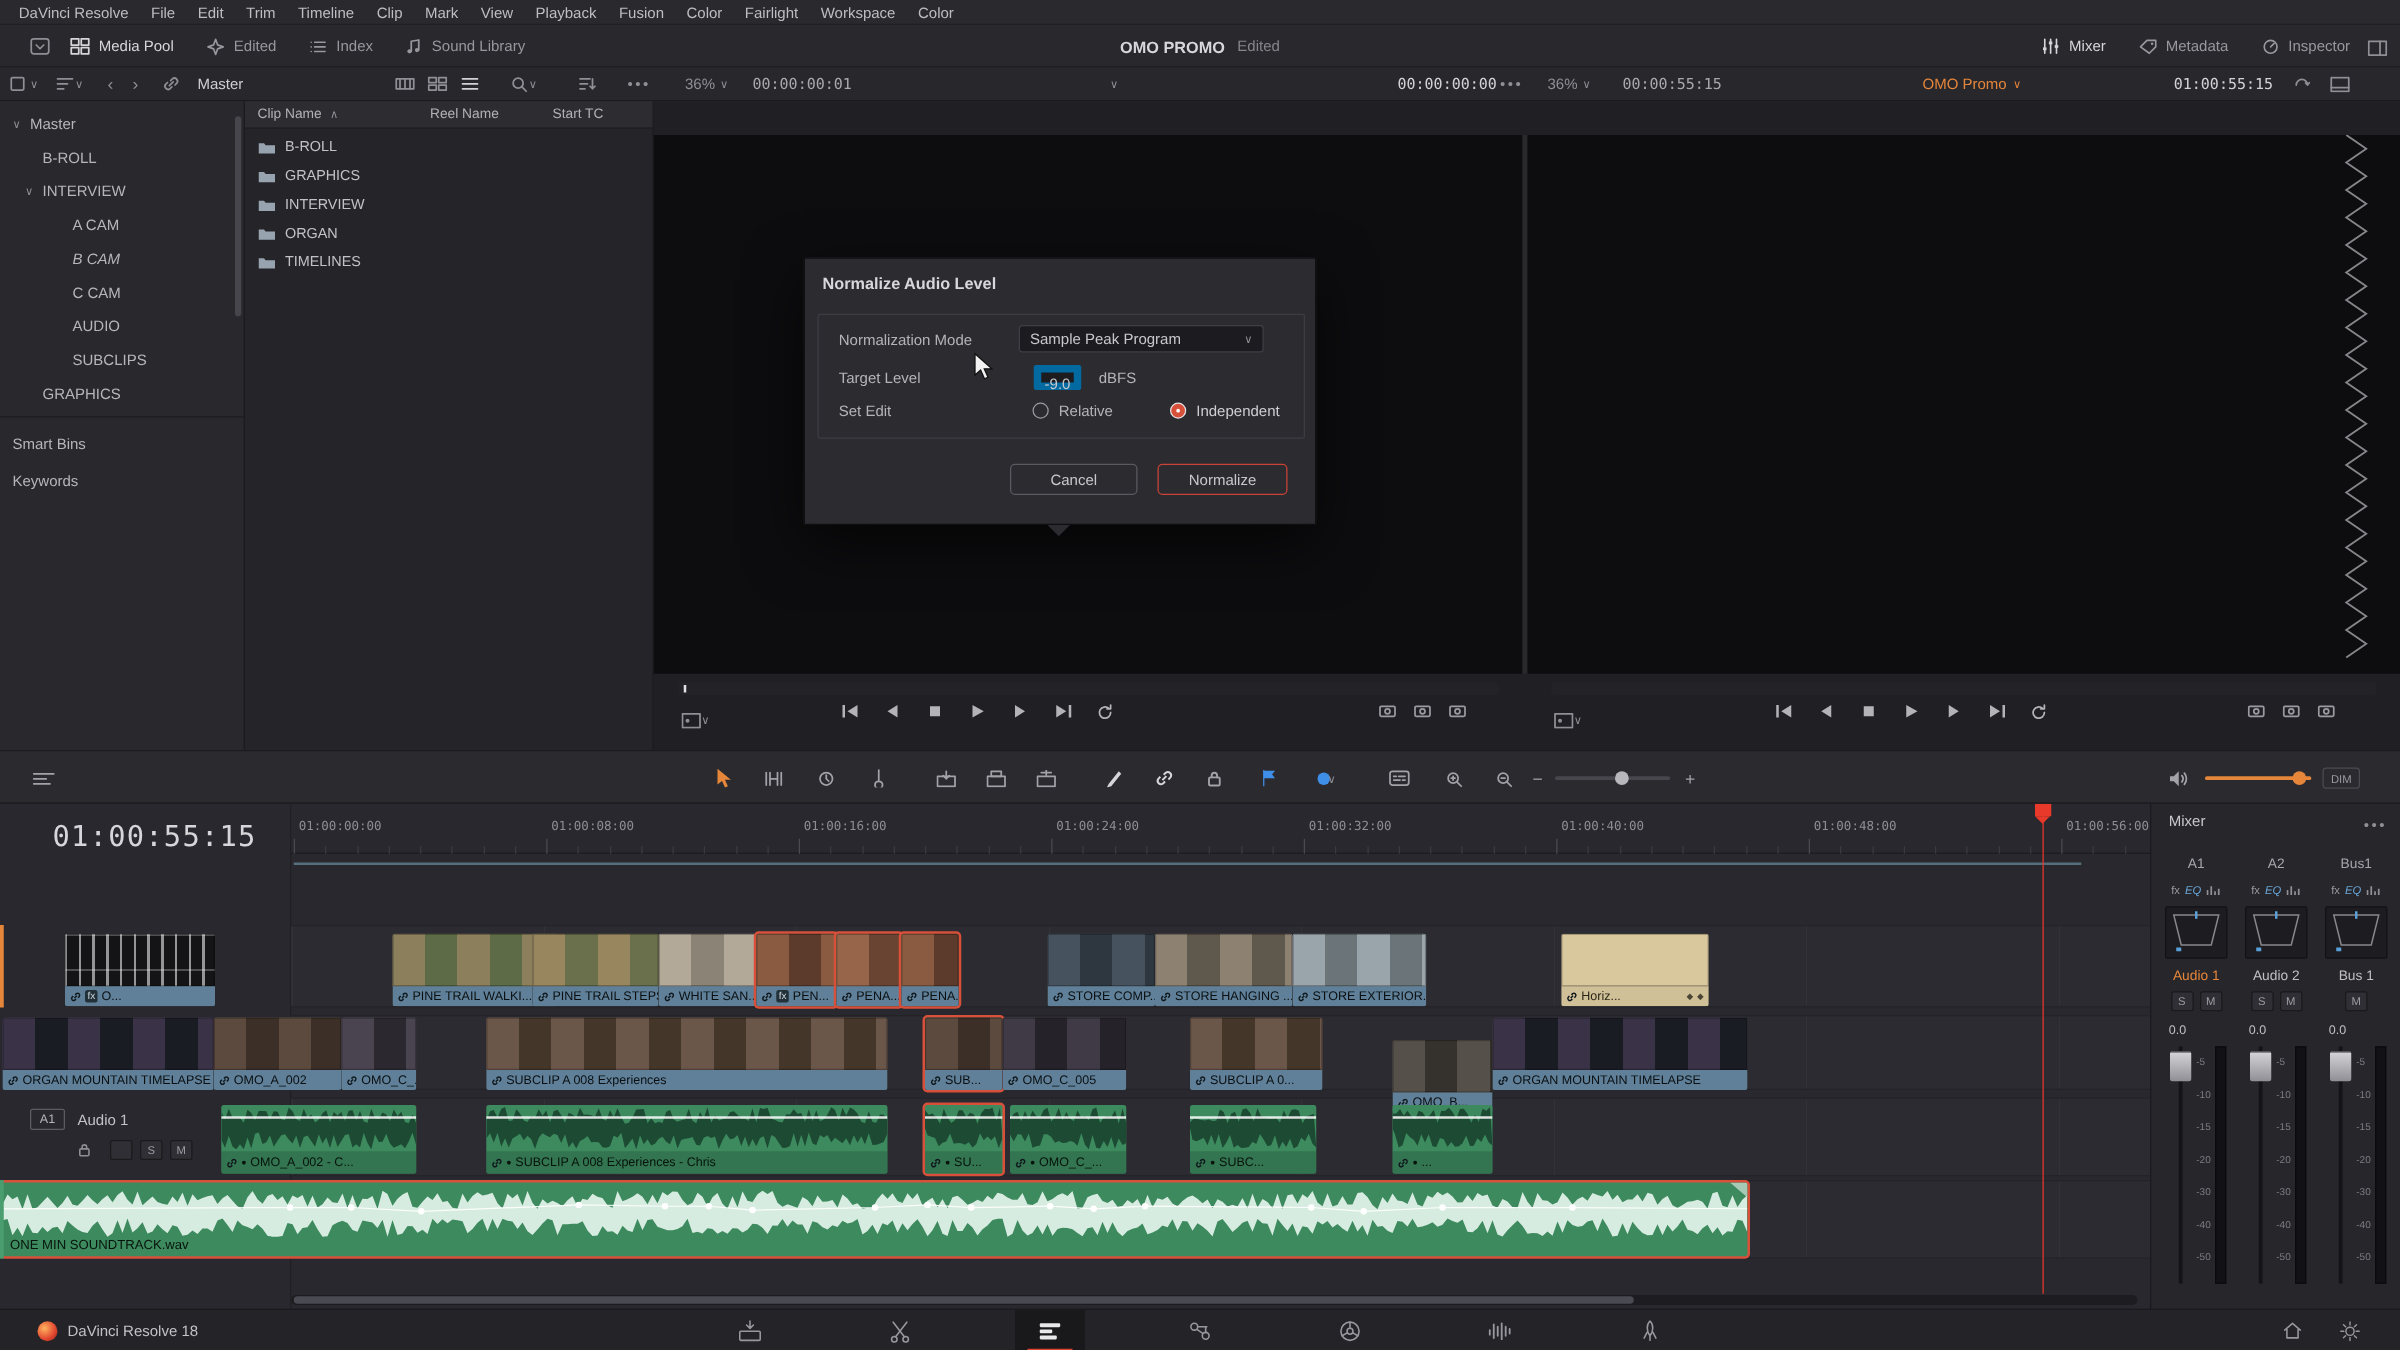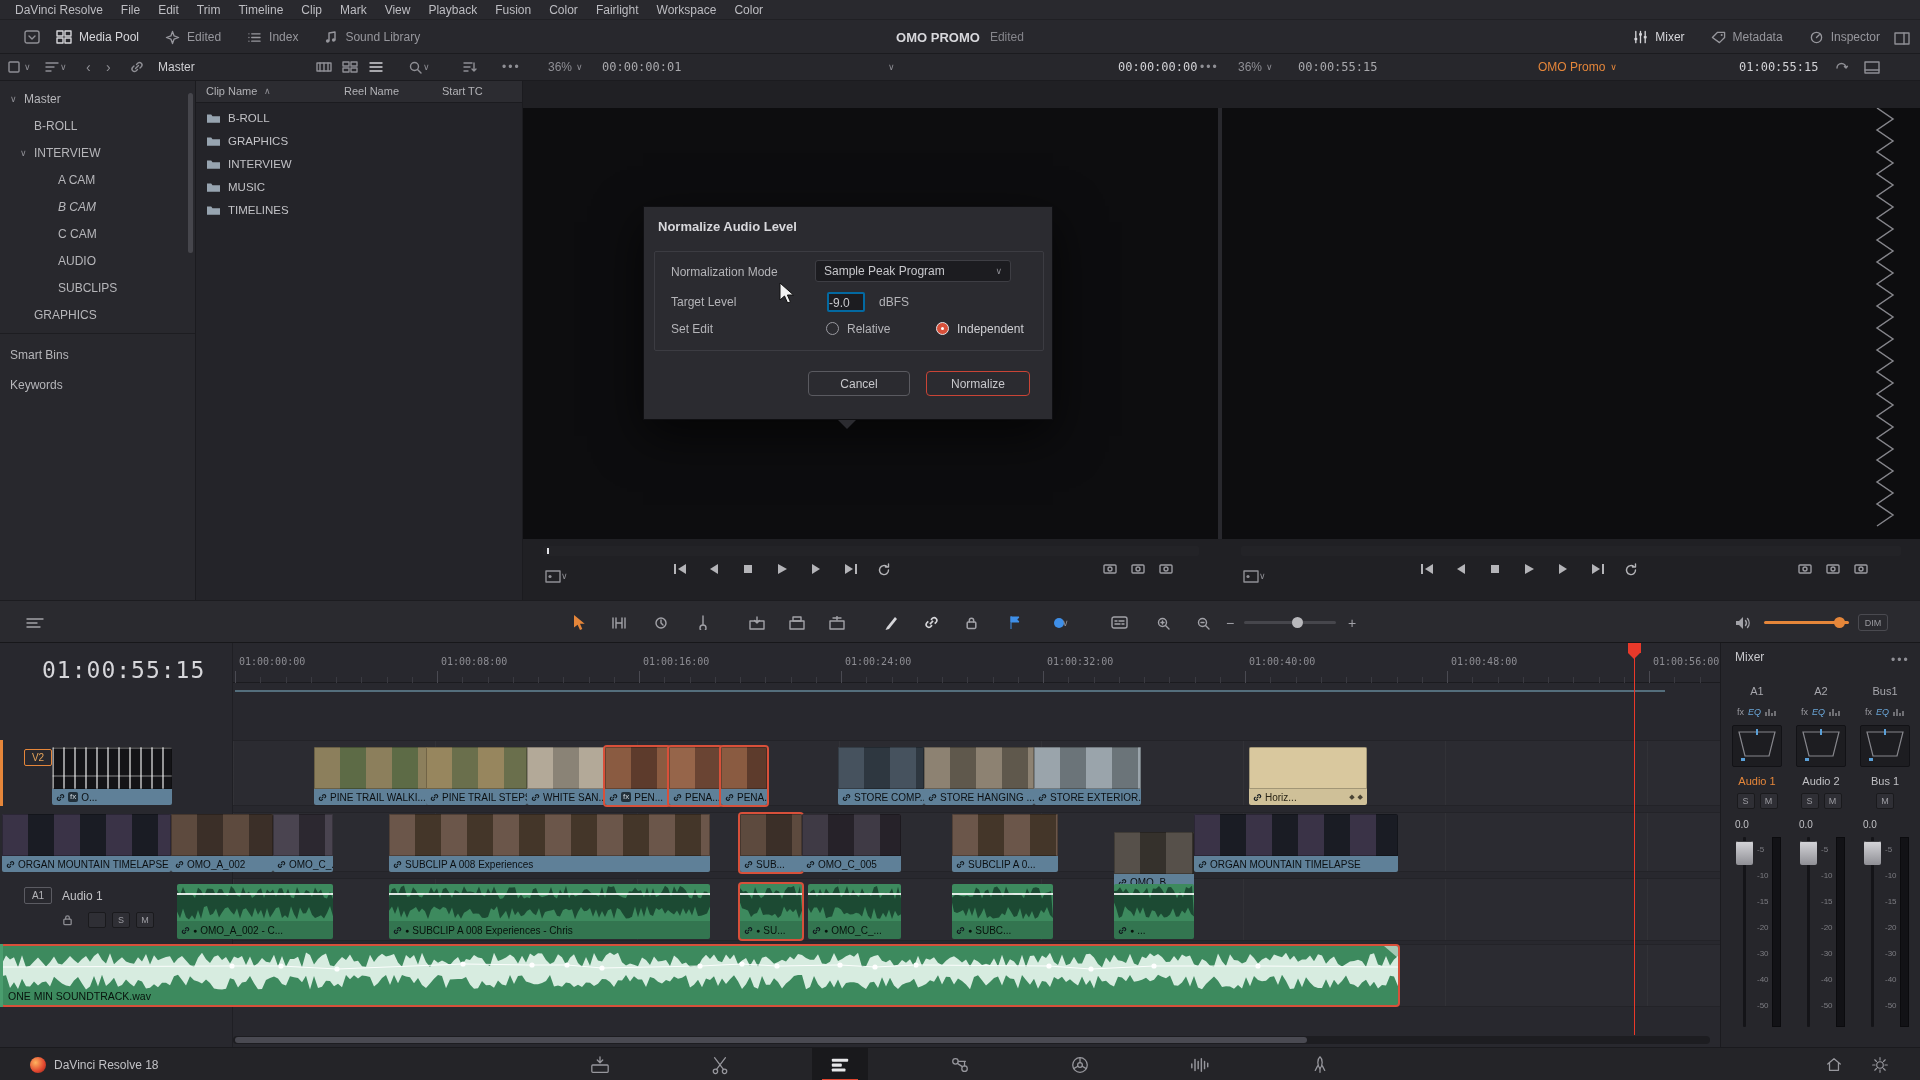--- a/index.html
+++ b/index.html
@@ -92,21 +92,21 @@
 #sb-logo{width:16px;height:16px;border-radius:50%;background:radial-gradient(circle at 35% 35%,#ffb25e,#e0452f 60%,#7e2418)}
 .page{position:absolute;top:0;width:56px;height:33px;display:flex;align-items:center;justify-content:center;color:#97979d}
 .page.active{background:#19191c;color:#e8e8ea}
 .page.active:after{content:"";position:absolute;left:10px;right:10px;bottom:0;height:2px;background:#e0452f}
 
 #dialog{position:absolute;left:643px;top:206px;width:410px;height:214px;background:#2b2b30;border:1px solid #0f0f12;box-shadow:0 16px 46px rgba(0,0,0,.65);z-index:60}
 #dialog .dtitle{position:absolute;left:14px;top:12px;font-size:13px;font-weight:bold;color:#d8d8dc}
 #dgroup{position:absolute;left:10px;top:44px;width:390px;height:100px;border:1px solid #3c3c42;border-radius:2px}
 .dlabel{position:absolute;left:16px;font-size:12px;color:#b4b4b8}
 #dmode{position:absolute;left:160px;top:8px;width:196px;height:22px;background:#1c1c20;border:1px solid #3e3e44;border-radius:3px;color:#c8c8cc;font-size:12px;display:flex;align-items:center;padding:0 8px;justify-content:space-between}
-#dtarget{position:absolute;left:172px;top:40px;width:38px;height:20px;background:#1c1c20;border:2px solid #0369a1;border-radius:2px;color:#c8c8cc;font-size:12px;text-align:left;line-height:18px}
+#dtarget{position:absolute;left:172px;top:40px;width:38px;height:20px;background:#1c1c20;border:6px solid #0369a1;border-radius:2px;color:#c8c8cc;font-size:12px;text-align:center;line-height:18px}
 .radio{position:absolute;width:13px;height:13px;border:1px solid #9a9aa0;border-radius:50%}
 .radio.on{background:#d8503a;border-color:#e3e3e7}
 .radio.on:after{content:"";position:absolute;left:4px;top:4px;width:3px;height:3px;border-radius:50%;background:#fff}
 .dbtn{position:absolute;top:164px;height:25px;border-radius:4px;background:#2b2b30;display:flex;align-items:center;justify-content:center;font-size:12px;color:#c8c8cc}
 #dlg-tip{position:absolute;left:838px;top:420px;border-left:9px solid transparent;border-right:9px solid transparent;border-top:9px solid #2b2b30;z-index:60}
 #cursor{position:absolute;left:779px;top:282px;z-index:99}
 .chev{font-size:9px;color:#8f8f95}
 .dots3{letter-spacing:2px;color:#8f8f95}
 </style>
 </head>
@@ -381,21 +381,21 @@
           </svg>
         </span>
         <span>INTERVIEW</span>
       </div>
       <div class="cl-row" style="top: 95px;">
         <span style="margin-left: 10px; margin-right: 7px;">
           <svg width="15" height="12" viewBox="0 0 15 12">
             <path d="M1 2.5h4.2l1.3 1.7H14v6.6H1z" fill="#97a4b0"></path>
           </svg>
         </span>
-        <span>MUSIC</span>
+        <span>ORGAN</span>
       </div>
       <div class="cl-row" style="top: 118px;">
         <span style="margin-left: 10px; margin-right: 7px;">
           <svg width="15" height="12" viewBox="0 0 15 12">
             <path d="M1 2.5h4.2l1.3 1.7H14v6.6H1z" fill="#97a4b0"></path>
           </svg>
         </span>
         <span>TIMELINES</span>
       </div>
     </div>
@@ -648,32 +648,20 @@
       </span>
       <div style="position: absolute; left: 1764px; top: 20px; width: 85px; height: 3px; background: rgb(229, 134, 58); border-radius: 2px;">
         <div style="position: absolute; left: 70px; top: -4px; width: 11px; height: 11px; border-radius: 50%; background: rgb(229, 134, 58);"></div>
       </div>
       <span style="position: absolute; left: 1858px; top: 13px; width: 30px; height: 17px; border: 1px solid rgb(74, 74, 80); border-radius: 3px; font-size: 9px; color: rgb(154, 154, 160); display: flex; align-items: center; justify-content: center;">DIM</span>
     </div>
 
   <div id="timeline">
     <div id="tl-headcol">
       <div id="tl-tc" class="mono">01:00:55:15</div>
-    <div class="thead" style="top: 97px; height: 66px;">
-          <span class="badge armed">V2</span>
-          <span class="tname">Video 2</span>
-          <span class="tico" style="left: 62px;">
-            <svg width="11" height="12" viewBox="0 0 12 13">
-              <rect class="ic" x="2" y="5.5" width="8" height="6" rx="1"></rect>
-              <path class="ic" d="M4 5.5V4a2 2 0 0 1 4 0v1.5"></path>
-            </svg>
-          </span>
-          <span class="smbox" style="left: 88px;"></span>
-          <span class="smbox" style="left: 112px;"></span>
-        </div>
         <div class="thead" style="top: 169px; height: 60px;">
           <span class="badge">V1</span>
           <span class="tname">Video 1</span>
           <span class="tico" style="left: 62px;">
             <svg width="11" height="12" viewBox="0 0 12 13">
               <rect class="ic" x="2" y="5.5" width="8" height="6" rx="1"></rect>
               <path class="ic" d="M4 5.5V4a2 2 0 0 1 4 0v1.5"></path>
             </svg>
           </span>
           <span class="smbox" style="left: 88px;"></span>

